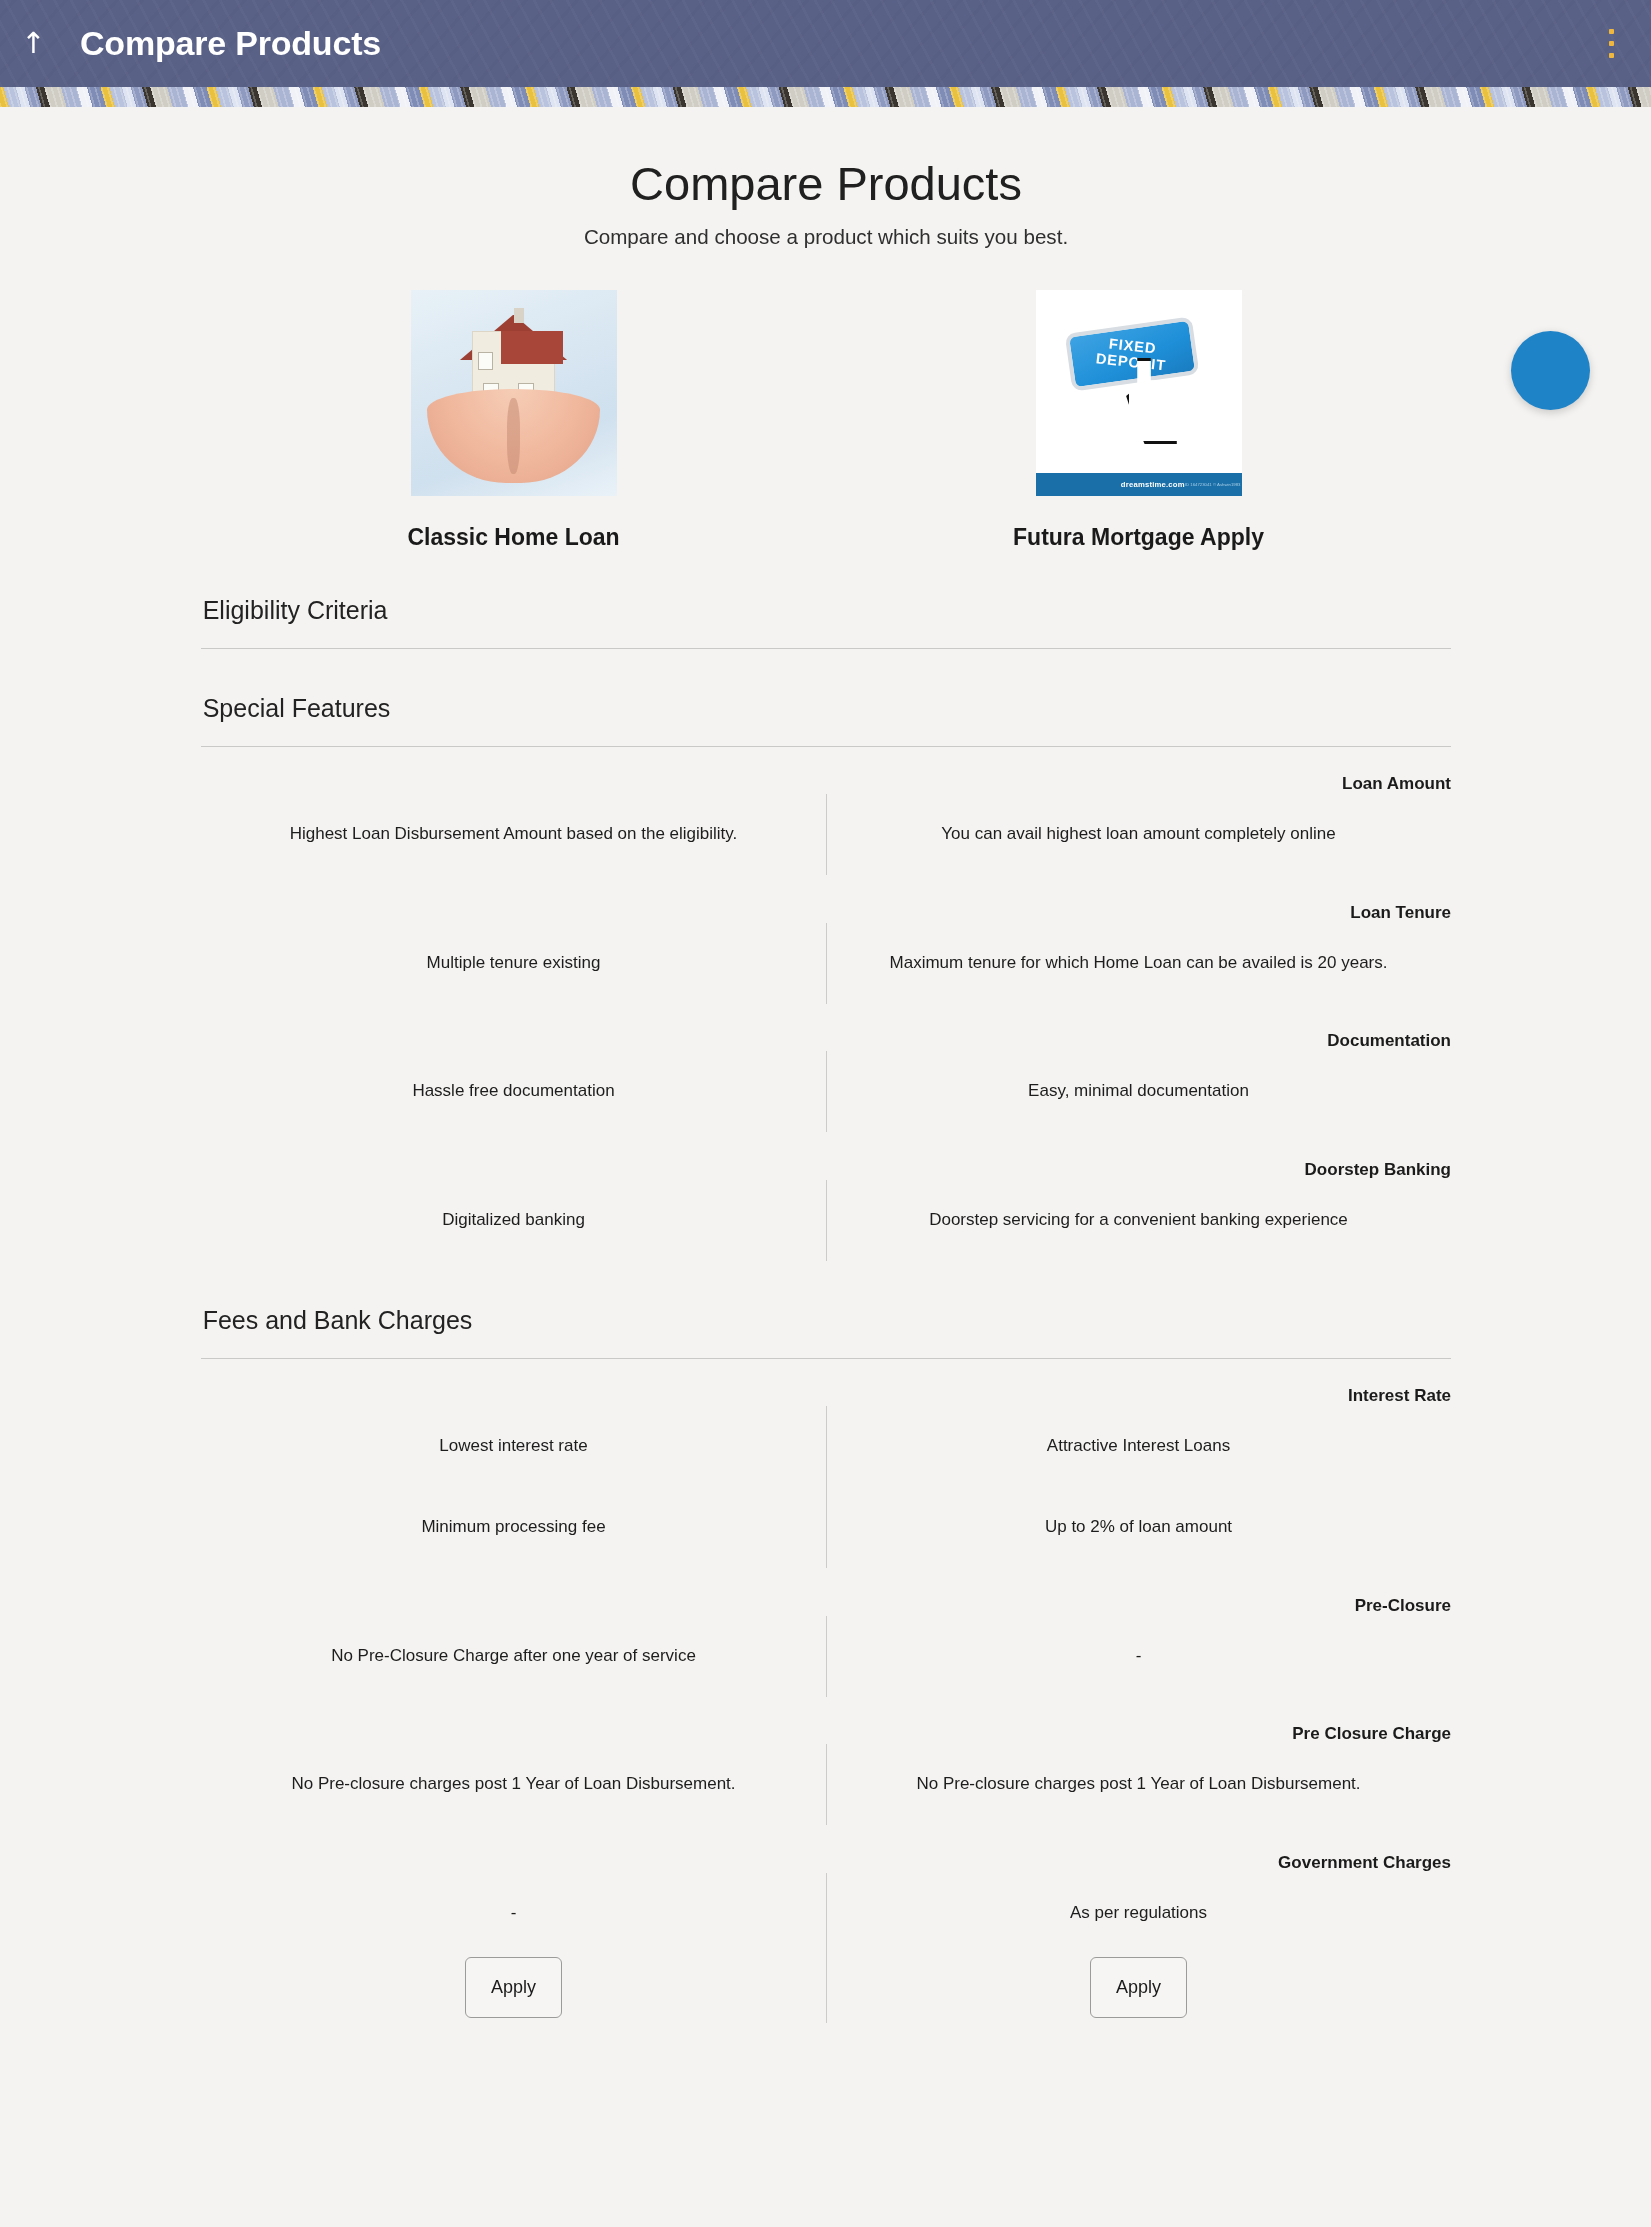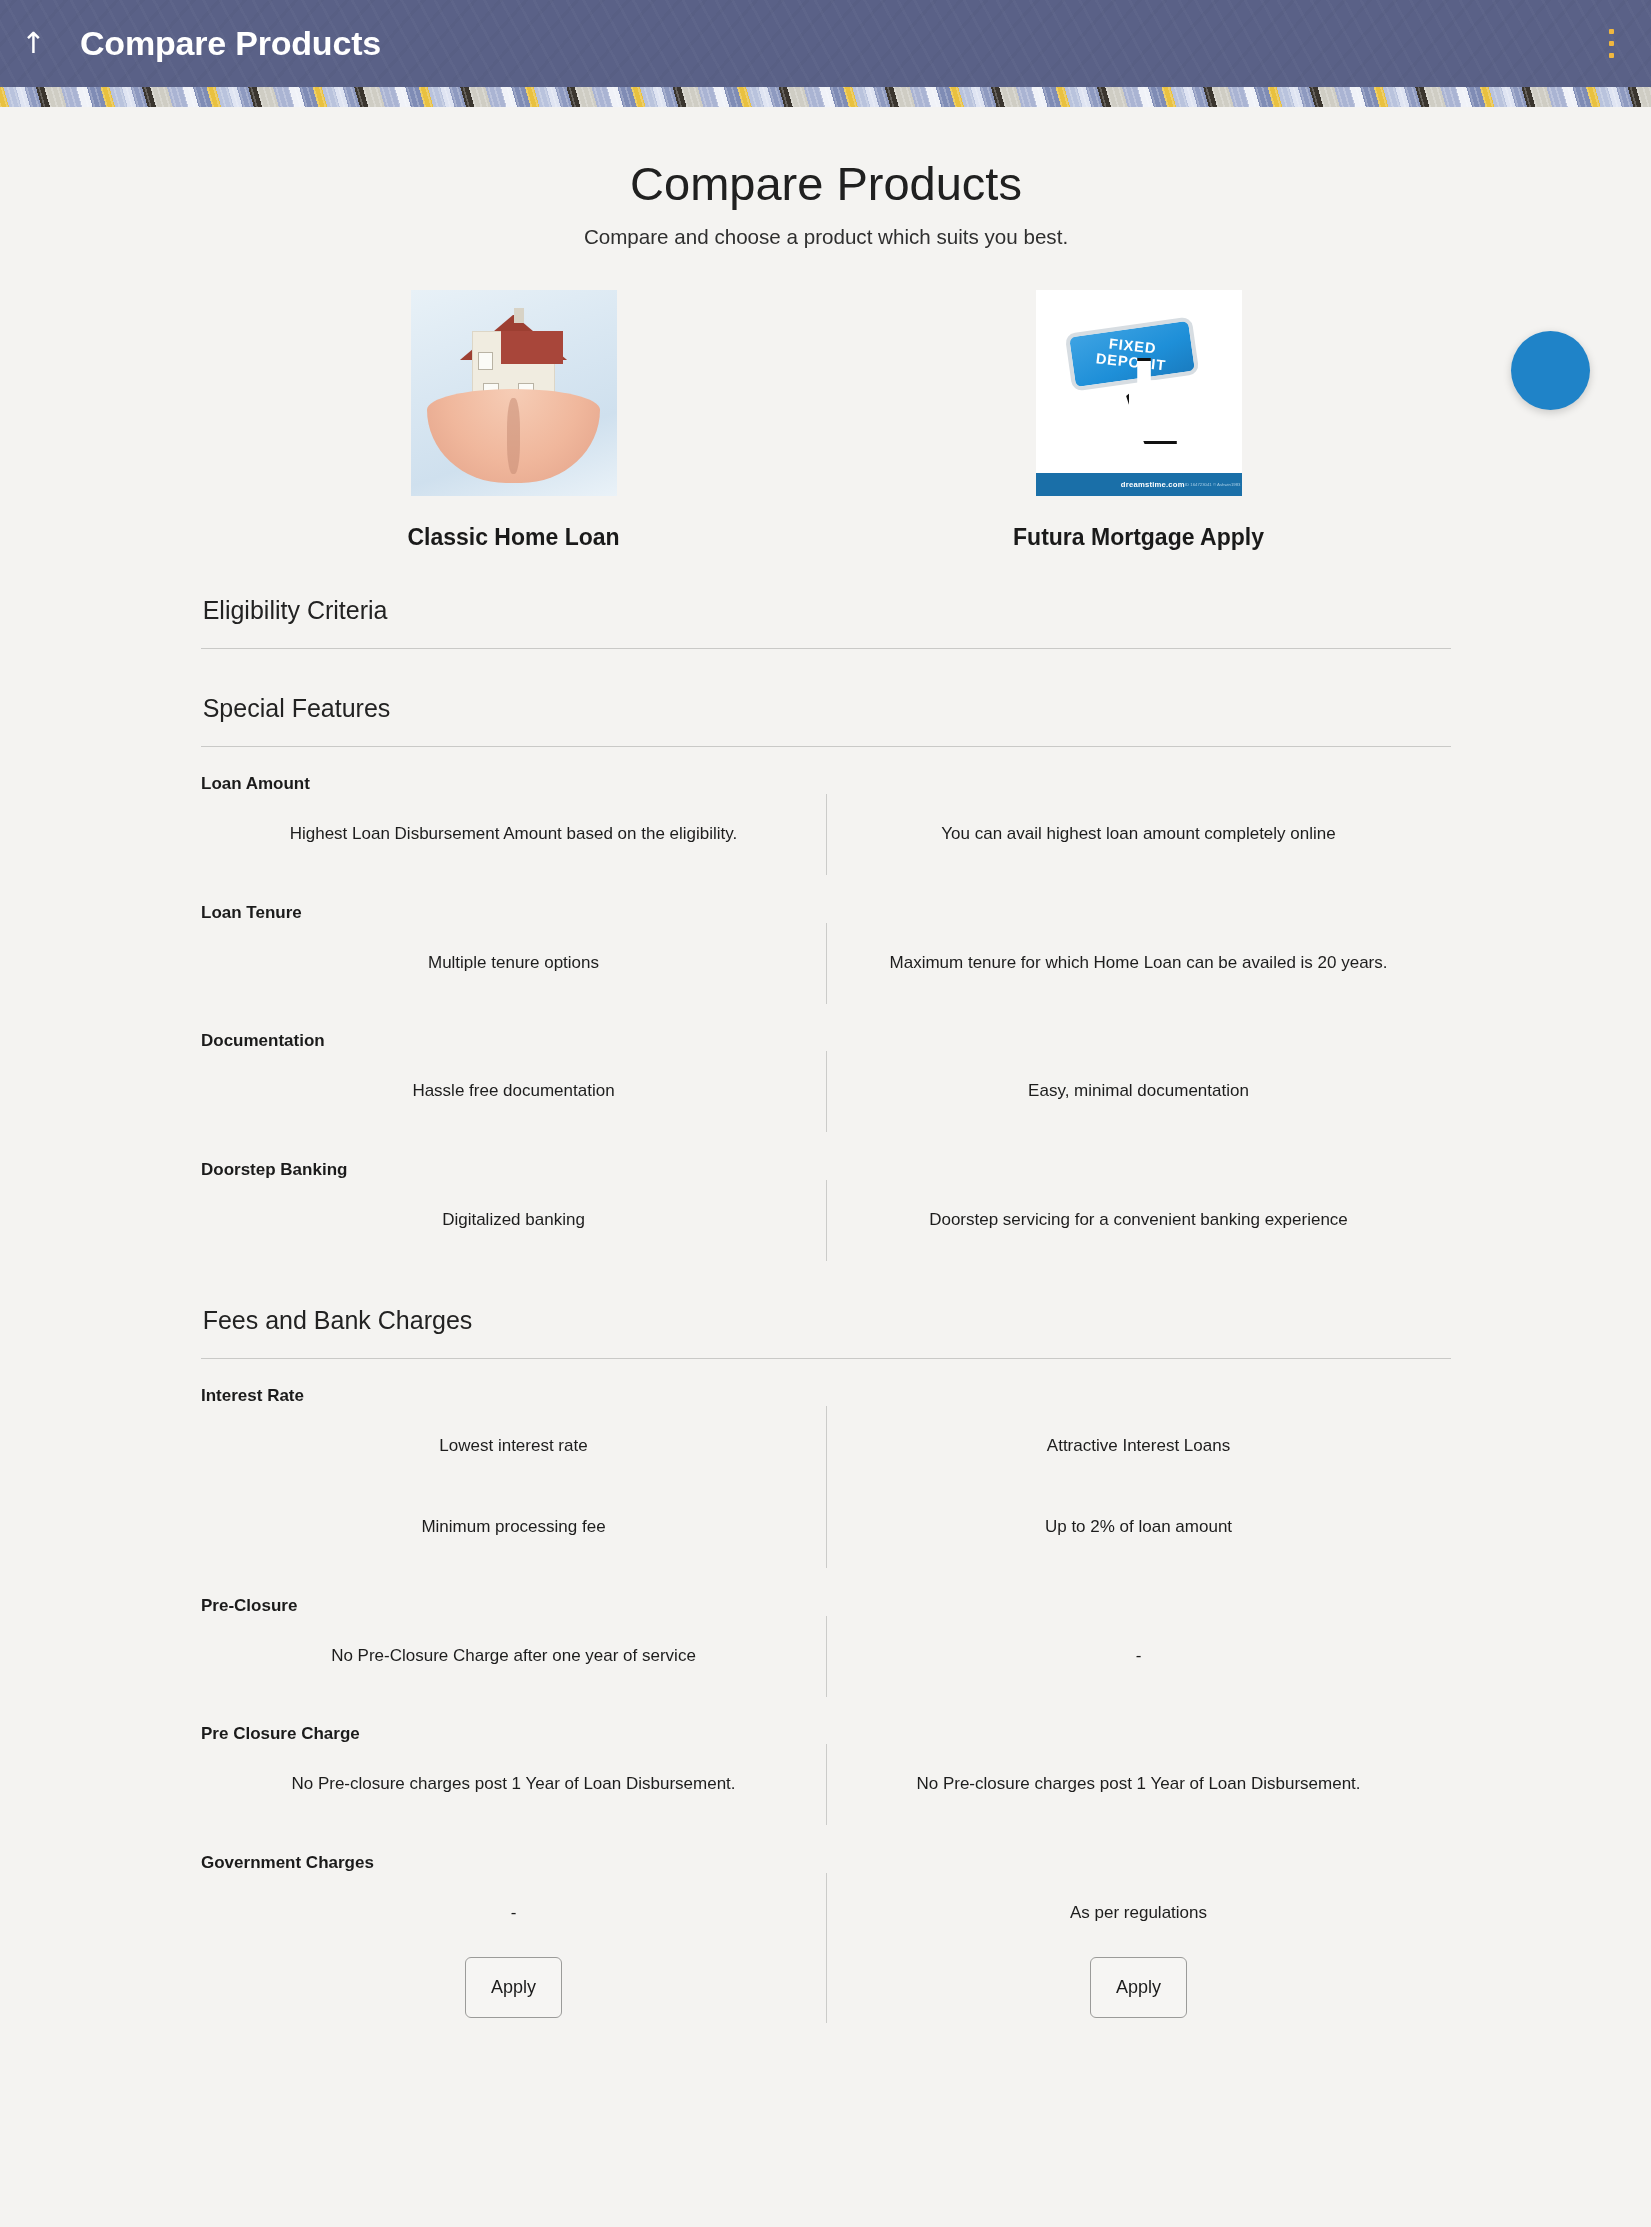--- a/index.html
+++ b/index.html
@@ -195,21 +195,21 @@
     font-weight: 400;
     color: #222222;
     margin: 45px 0 0 0;
     padding-left: 1.7px;
   }
   .section-rule {
     height: 0.9px; background: #c9c9c7; margin-top: 23px;
   }
 
   .feature-label {
-    text-align: left;
+    text-align: right;
     font-size: 17px;
     font-weight: 700;
     color: #1b1b1b;
     padding-top: 27.5px;
   }
 
   .row {
     display: flex;
     position: relative;
     min-height: 81px;
@@ -321,21 +321,21 @@
     <div class="section-rule"></div>
 
     <div class="feature-label">Loan Amount</div>
     <div class="row">
       <div class="cell">Highest Loan Disbursement Amount based on the eligibility.</div>
       <div class="cell">You can avail highest loan amount completely online</div>
     </div>
 
     <div class="feature-label">Loan Tenure</div>
     <div class="row">
-      <div class="cell">Multiple tenure options</div>
+      <div class="cell">Multiple tenure existing</div>
       <div class="cell">Maximum tenure for which Home Loan can be availed is 20 years.</div>
     </div>
 
     <div class="feature-label">Documentation</div>
     <div class="row">
       <div class="cell">Hassle free documentation</div>
       <div class="cell">Easy, minimal documentation</div>
     </div>
 
     <div class="feature-label">Doorstep Banking</div>

